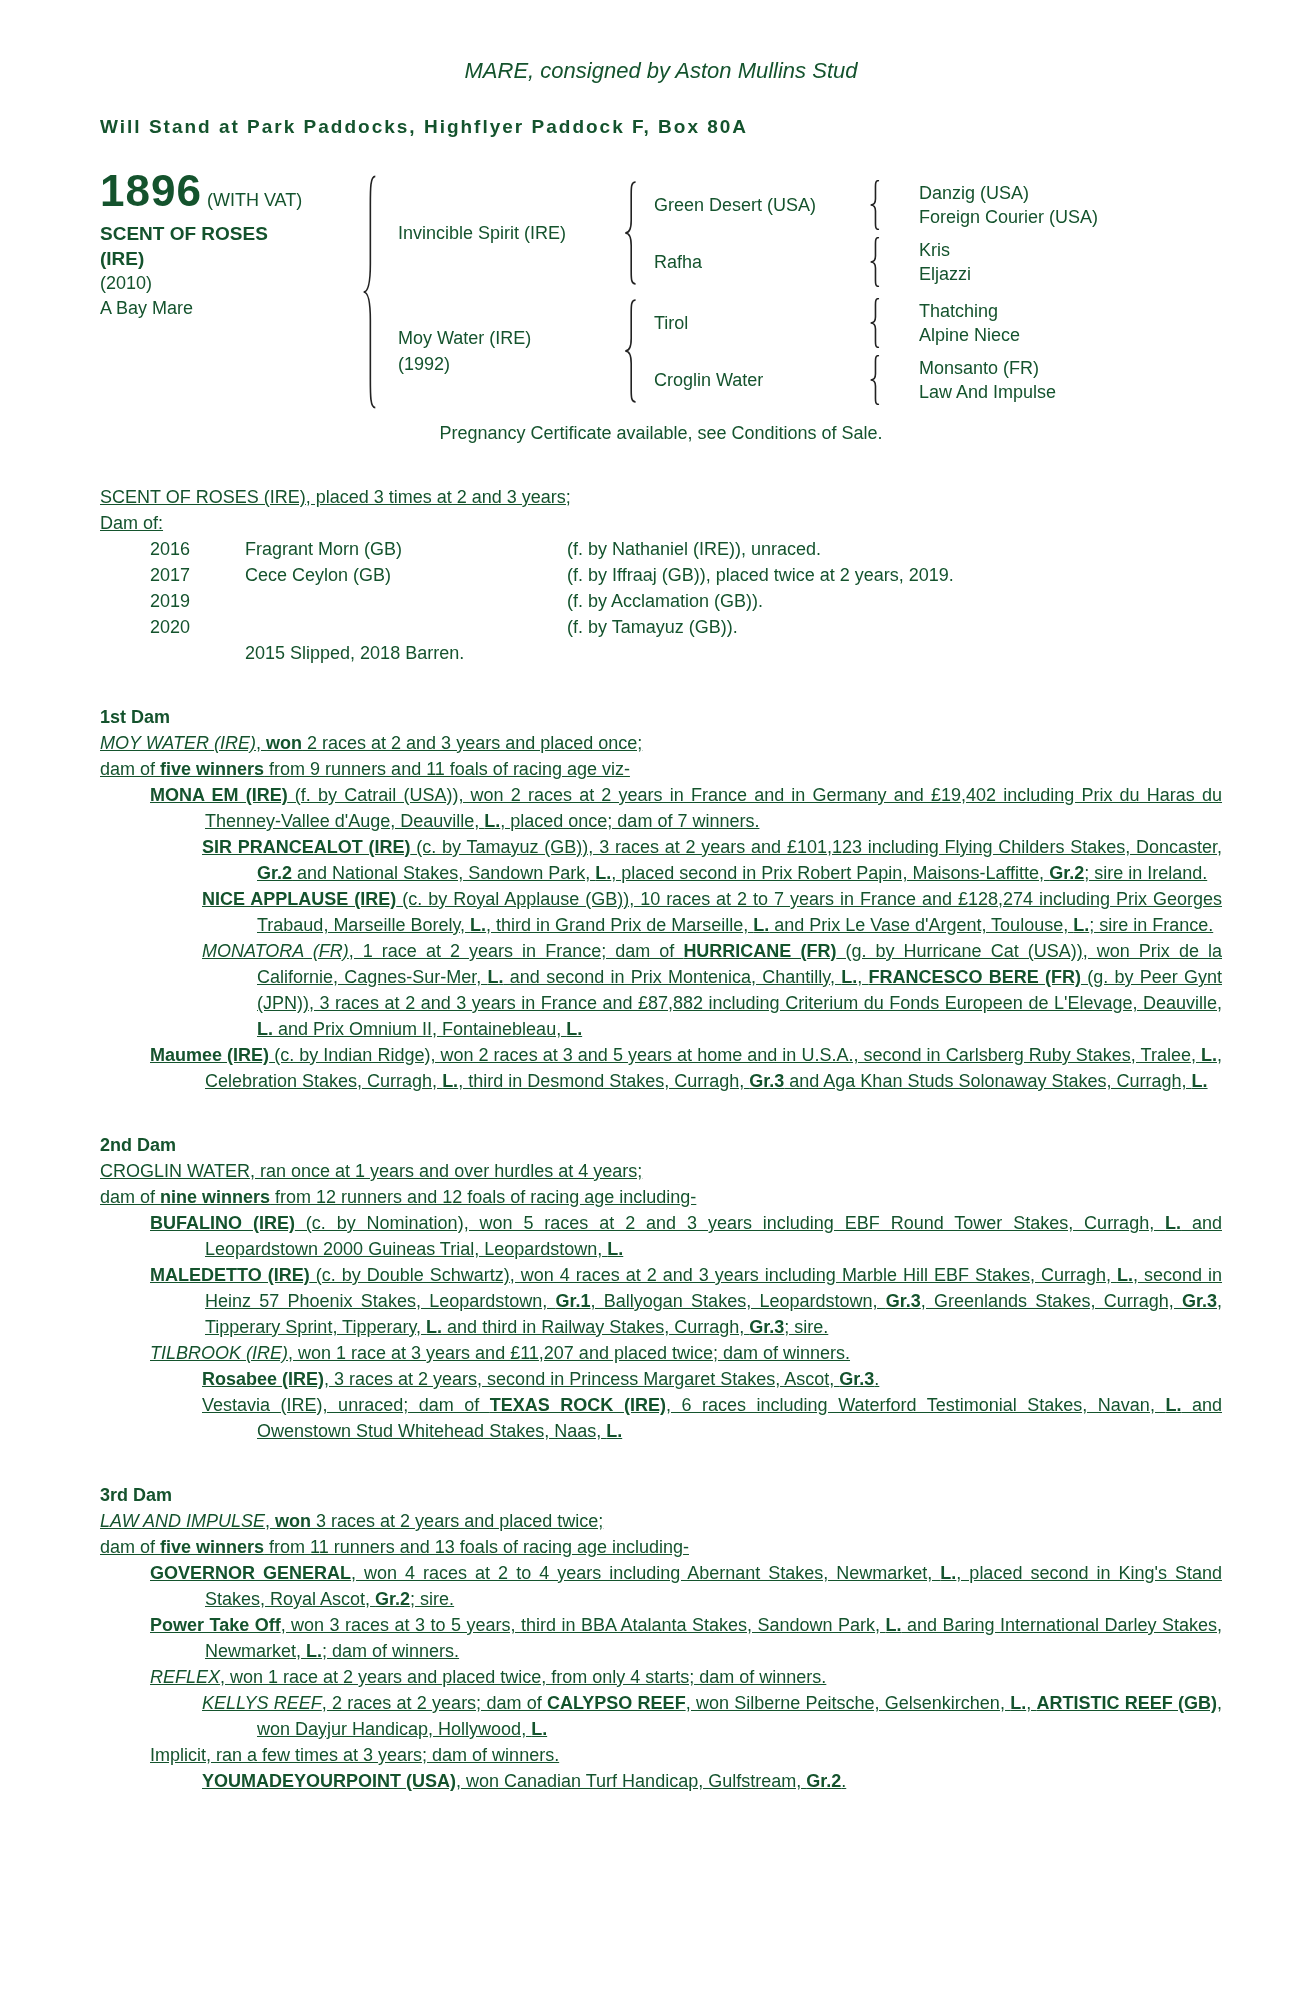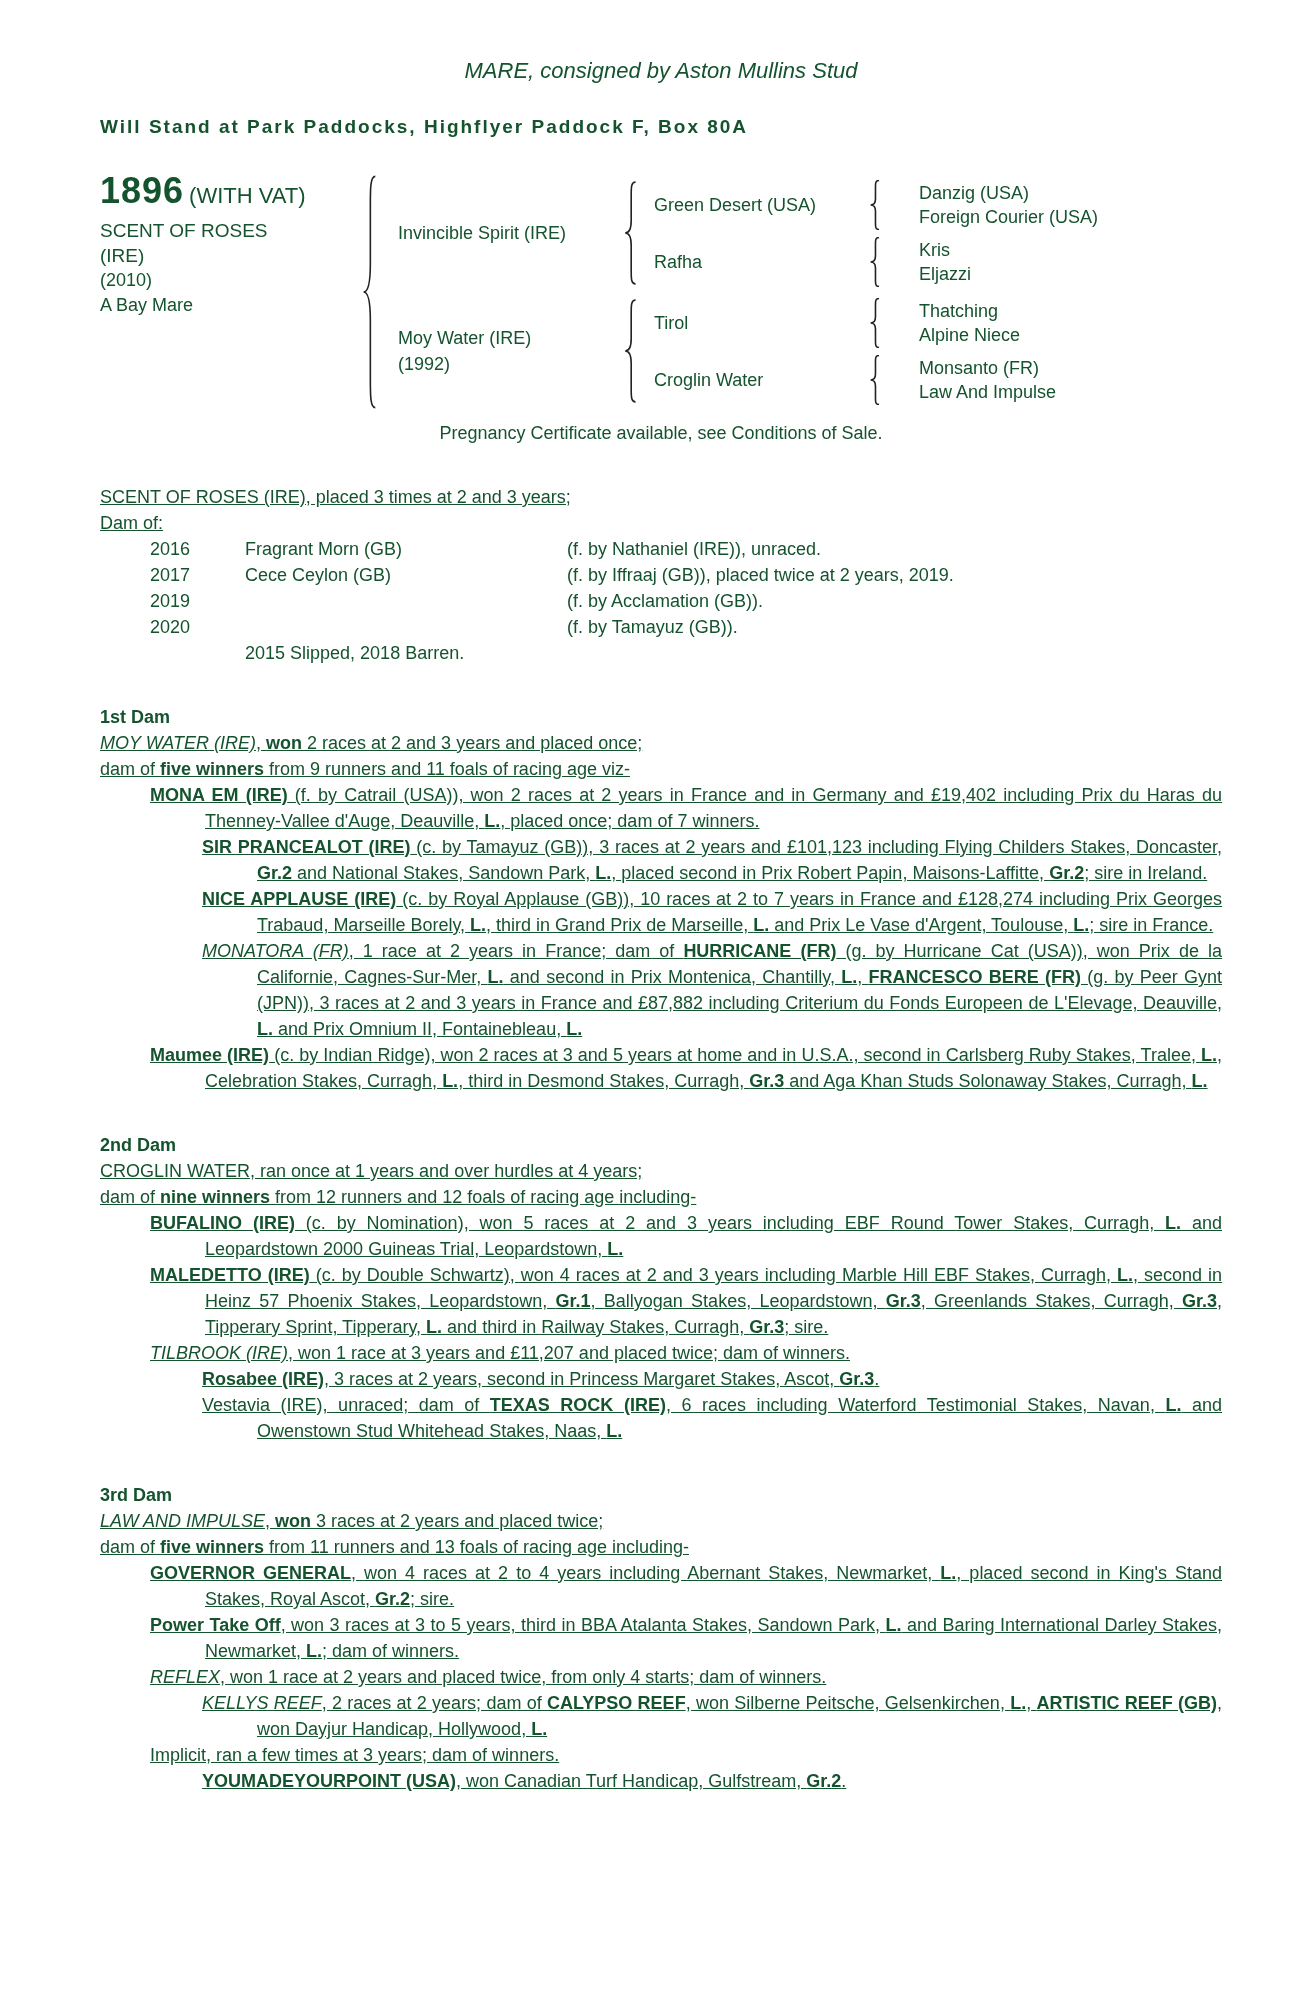--- a/index.html
+++ b/index.html
@@ -11,23 +11,23 @@
     font-size: 18px; line-height: 26px;
     padding: 58px 92px 24px 100px;
   }
   .title { font-style: italic; font-size: 22px; text-align: center; margin-bottom: 30px; }
   .stand { font-weight: bold; font-size: 19px; letter-spacing: 2px; margin-bottom: 34px; }
 
   
   .ped { display: flex; align-items: stretch; margin-bottom: 10px; }
   .lot-col { width: 252px; padding-top: 4px; }
   .lot-line { white-space: nowrap; margin-bottom: 8px; }
-  .lot-num { font-size: 36px; font-weight: bold; letter-spacing: 1px; }
-  .lot-vat { font-size: 22px; }
-  .horse-name { font-weight: normal; font-size: 19px; line-height: 25px; }
+  .lot-num { font-size: 44px; font-weight: bold; letter-spacing: 1px; }
+  .lot-vat { font-size: 18px; }
+  .horse-name { font-weight: bold; font-size: 19px; line-height: 25px; }
   .lot-meta { font-size: 18px; line-height: 25px; }
   .brace { display: block; flex: 0 0 auto; }
   .brace path { stroke: #222; fill: none; stroke-width: 1.6; }
   .b1 { width: 18px; height: 236px; margin: 0 14px 0 8px; align-self: center; }
   .halves { flex: 1 1 auto; }
   .half { display: flex; align-items: center; height: 118px; }
   .g1 { width: 226px; padding-left: 6px; }
   .g1year:empty { display: none; }
   .b2 { width: 16px; height: 104px; margin: 0 16px 0 4px; }
   .g2row { display: flex; align-items: center; height: 57px; gap: 28px; }

